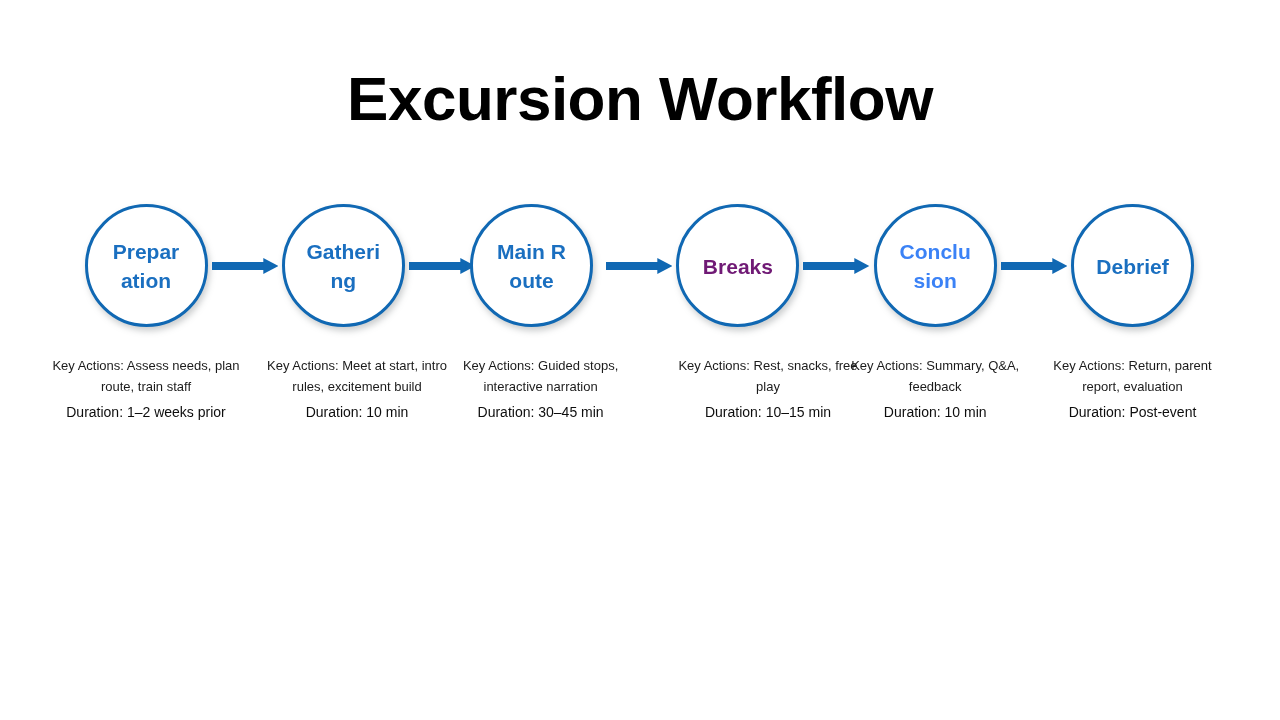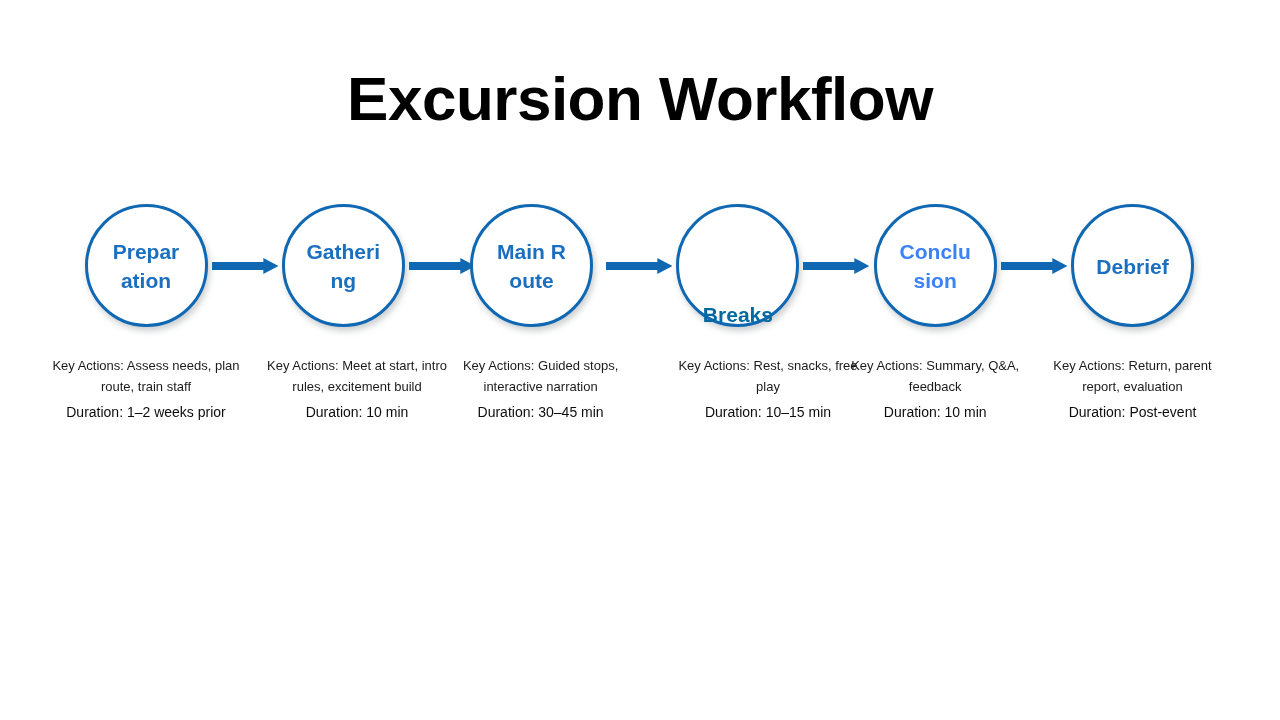--- a/index.html
+++ b/index.html
@@ -147,21 +147,21 @@
         <div class="node-label" style="color: rgb(26, 111, 192);">Main Route</div>
       </div>
       <div class="arrow" style="left: 606.1px; width: 66.3px;">
         <svg width="66.30000000000001" height="18" viewBox="0 0 66.30000000000001 18">
           <rect x="0" y="5" width="52.30000000000001" height="8" fill="#1068B3"></rect>
           <polygon points="51.30000000000001,1 66.30000000000001,9 51.30000000000001,17" fill="#1068B3"></polygon>
         </svg>
       </div>
       <div class="node" style="left: 676.4px;">
         <div class="node-circle" style="border-color: rgb(16, 104, 179);"></div>
-        <div class="node-label" style="color: #0369a1; margin-top: 48px;">Breaks</div>
+        <div class="node-label" style="color: #701a75;">Breaks</div>
       </div>
       <div class="arrow" style="left: 803.4px; width: 66.3px;">
         <svg width="66.30000000000001" height="18" viewBox="0 0 66.30000000000001 18">
           <rect x="0" y="5" width="52.30000000000001" height="8" fill="#1068B3"></rect>
           <polygon points="51.30000000000001,1 66.30000000000001,9 51.30000000000001,17" fill="#1068B3"></polygon>
         </svg>
       </div>
       <div class="node" style="left: 873.7px;">
         <div class="node-circle" style="border-color: rgb(16, 104, 179);"></div>
         <div class="node-label" style="color: #3b82f6;">Conclusion</div>

